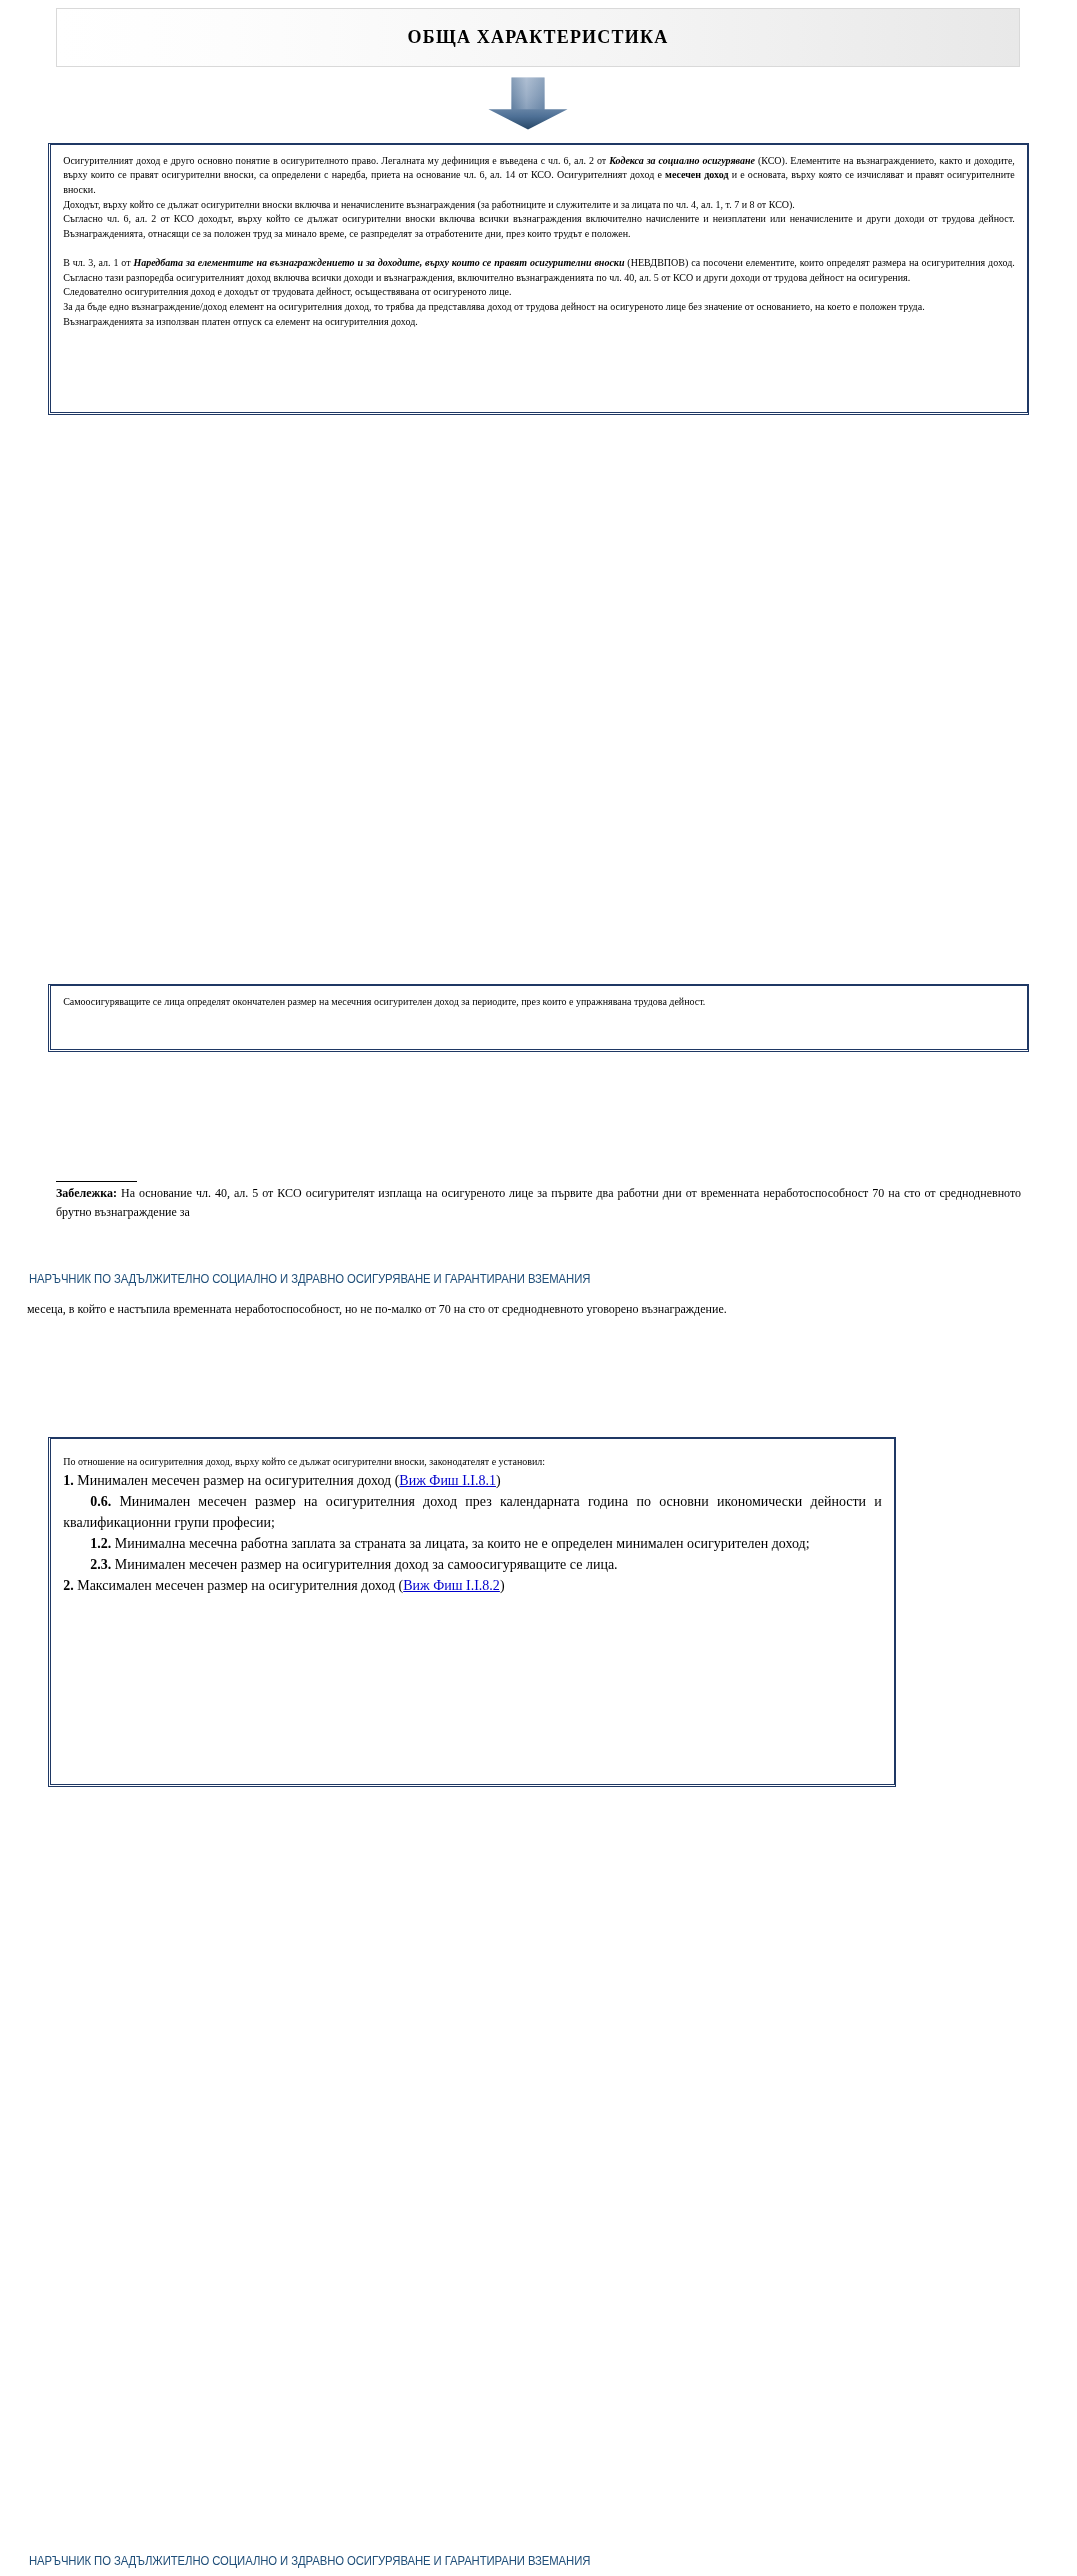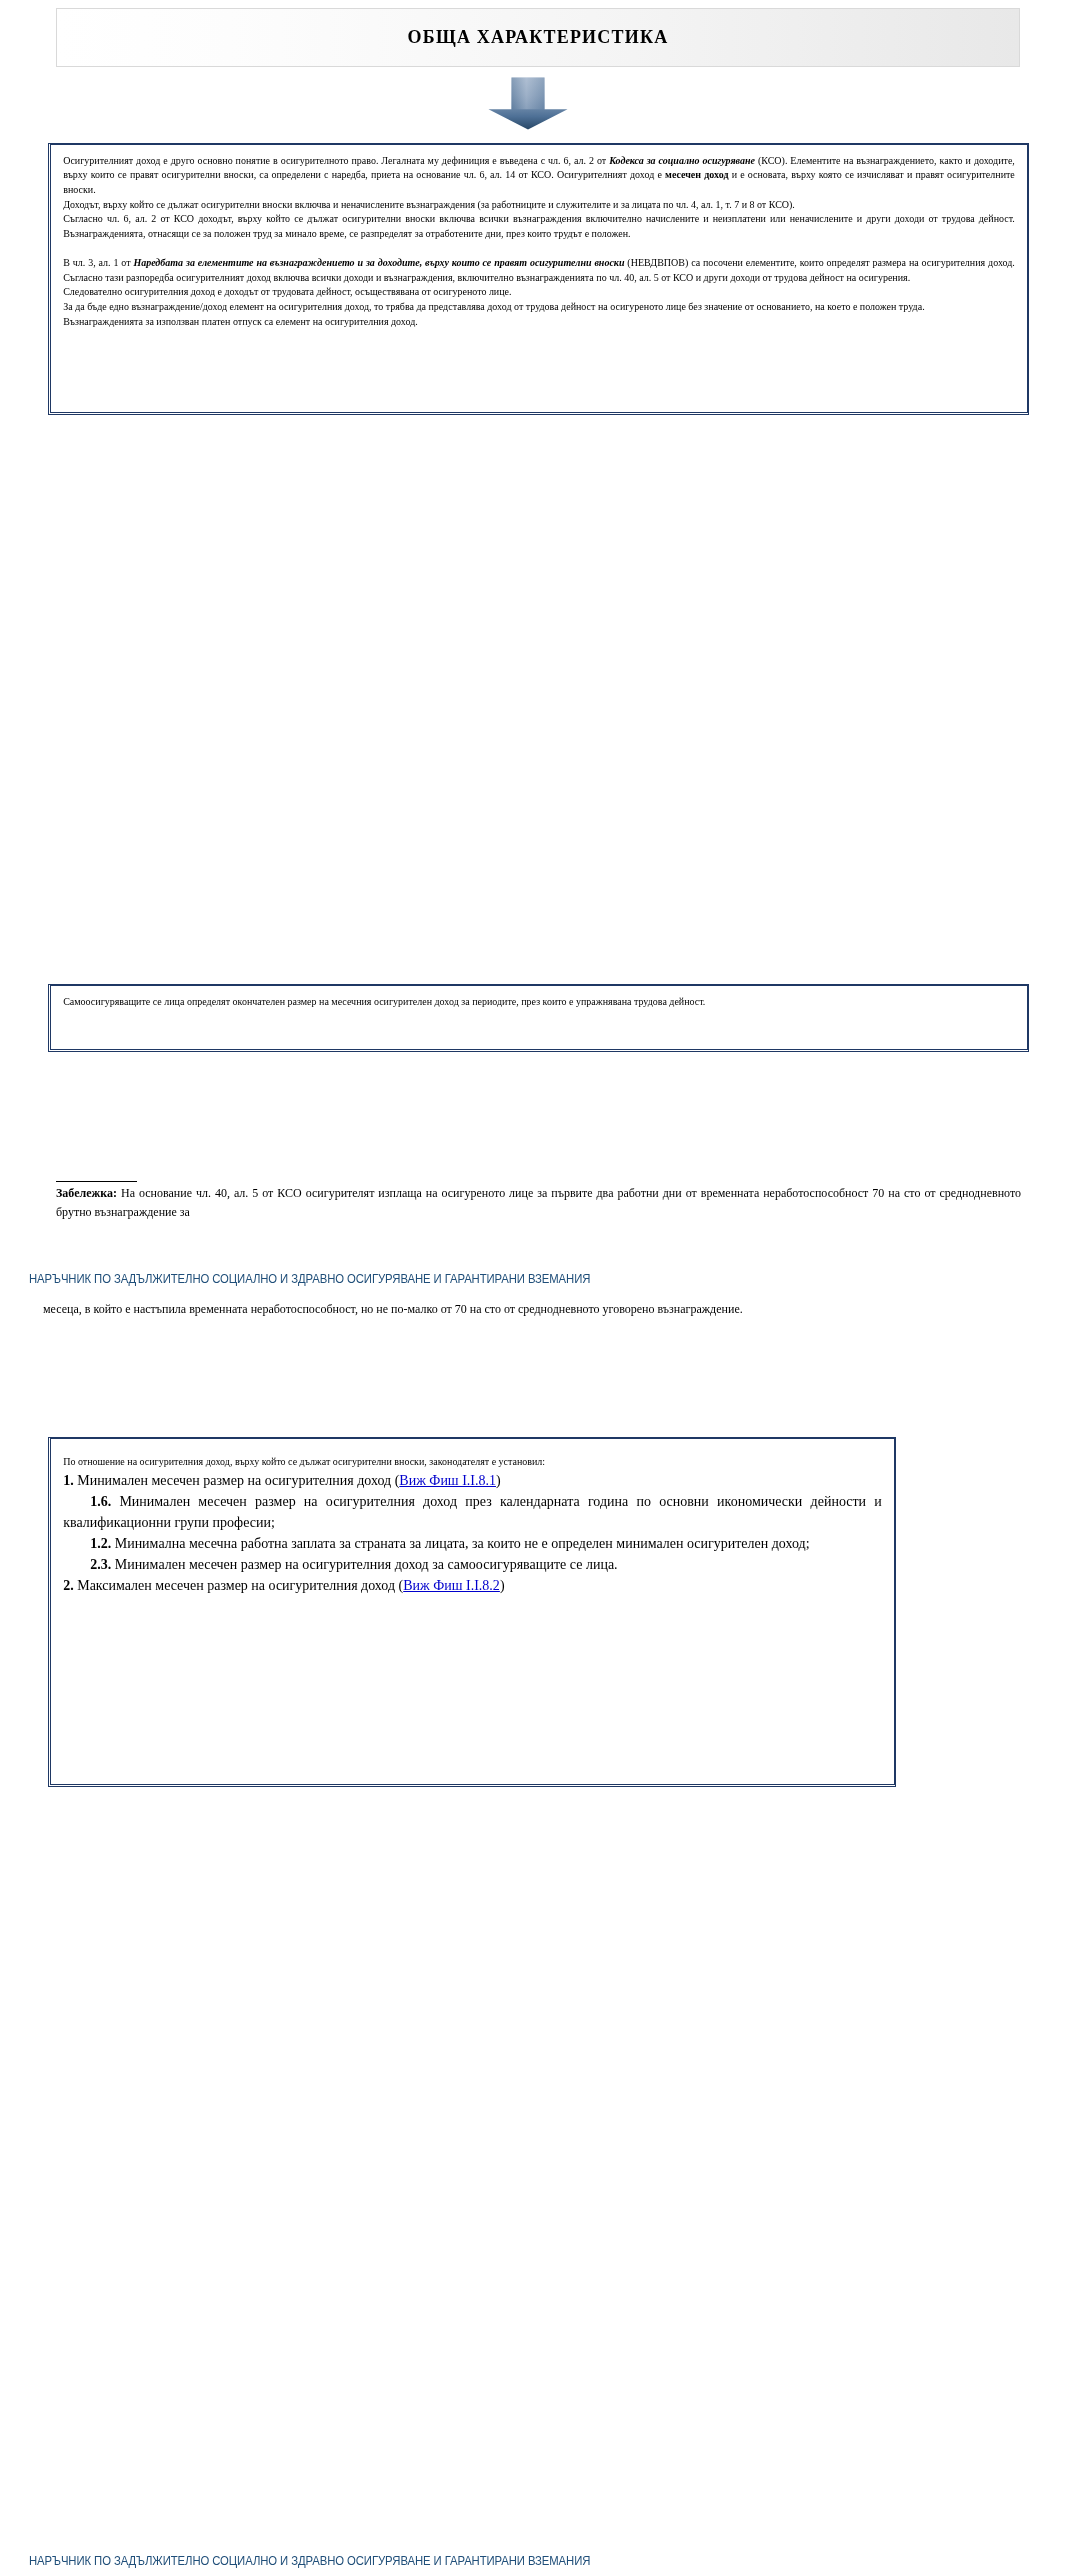--- a/index.html
+++ b/index.html
@@ -134,21 +134,20 @@
     transform-origin: left center;
   }
   #running-head-mid { left: 29px; top: 1272px; }
   #running-head-bottom { left: 29px; top: 2554px; }
 
   .footnote-cont {
     position: absolute;
     left: 27px;
     top: 1300px;
     width: 994px;
-    margin-left: 16px;
   }
 </style>
 </head>
 <body>
 
 <div class="title-banner">
   <span class="title-banner-text">ОБЩА ХАРАКТЕРИСТИКА</span>
 </div>
 
 <div class="down-arrow">
@@ -229,21 +228,21 @@
 <div class="doc-box" id="box-three" style="left:48px; top:1437px; width:848px; height:350px;">
   <div class="doc-box-inner" style="padding-top:16px;">
 
     <p class="para">По отношение на осигурителния доход, върху който се дължат осигурителни вноски, законодателят е установил:</p>
 
     <p class="listline">
       <span class="b">1.</span><span> Минимален месечен размер на осигурителния доход (</span><a class="link" href="#">Виж Фиш I.I.8.1</a><span>)</span>
     </p>
 
     <p class="listline indent">
-      <span class="b">1.6.</span><span> Минимален месечен размер на осигурителния доход през календарната година по основни икономически дейности и квалификационни групи професии;</span>
+      <span class="b">0.6.</span><span> Минимален месечен размер на осигурителния доход през календарната година по основни икономически дейности и квалификационни групи професии;</span>
     </p>
 
     <p class="listline indent">
       <span class="b">1.2.</span><span> Минимална месечна работна заплата за страната за лицата, за които не е определен минимален осигурителен доход;</span>
     </p>
 
     <p class="listline indent">
       <span class="b">2.3.</span><span> Минимален месечен размер на осигурителния доход за самоосигуряващите се лица.</span>
     </p>
 

